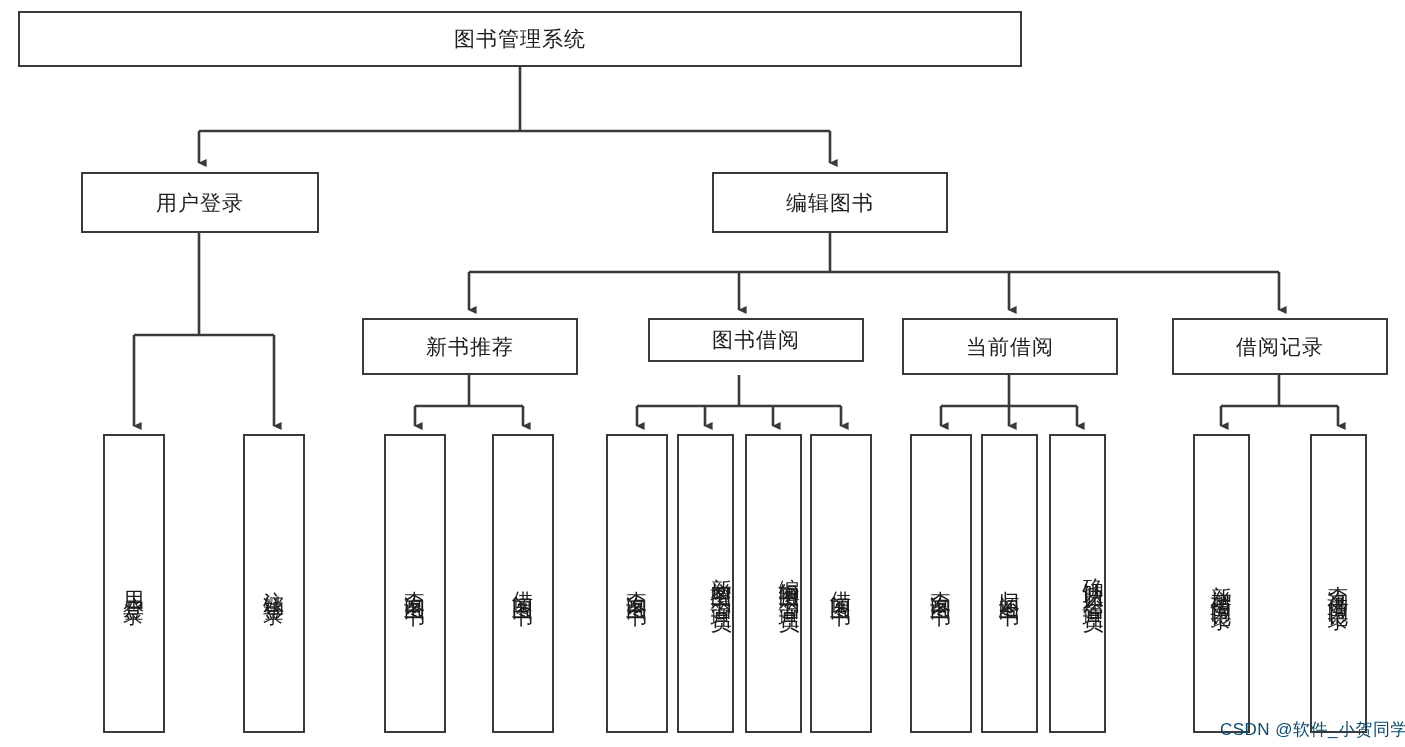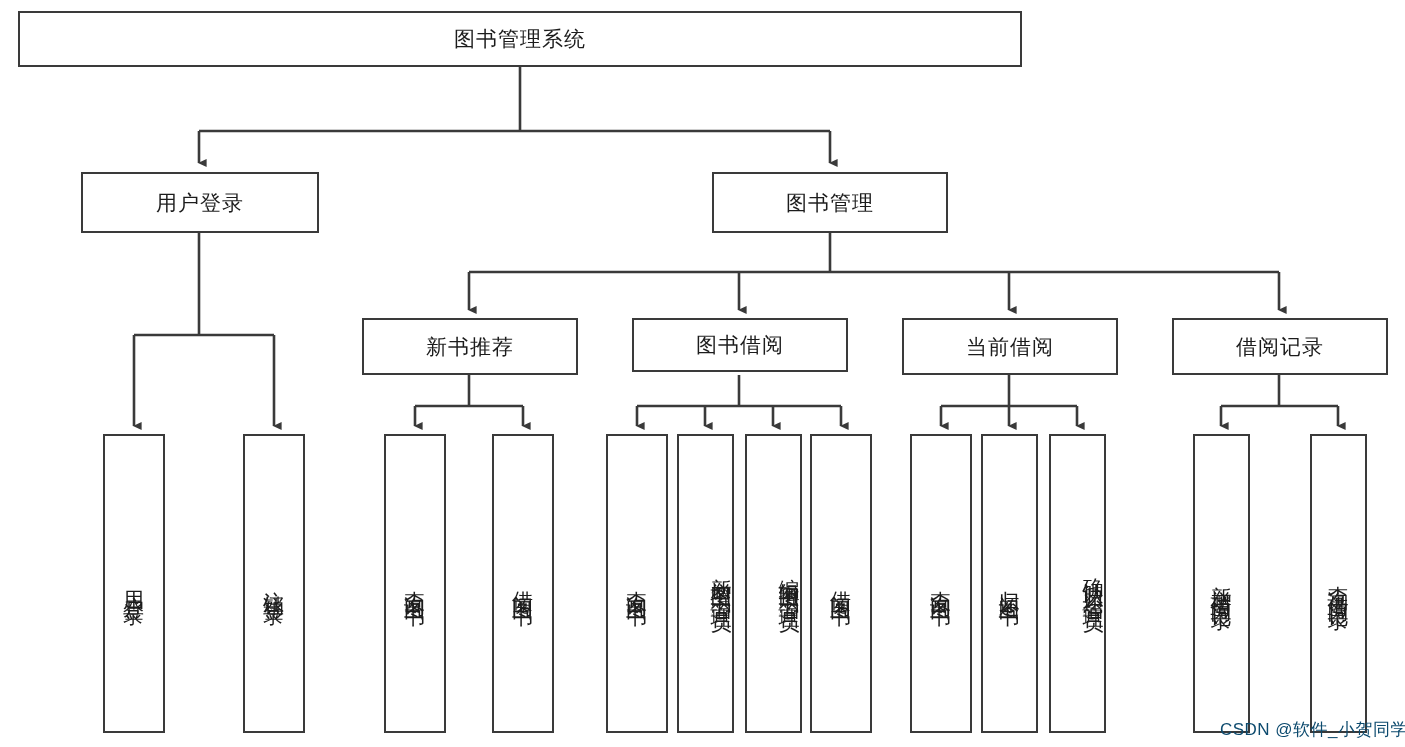--- a/index.html
+++ b/index.html
@@ -124,27 +124,27 @@
   </svg>
 
   <div class="node h" style="left:18px; top:11px; width:1004px; height:56px;">
     <span class="lbl">图书管理系统</span>
   </div>
 
   <div class="node h" style="left:81px; top:172px; width:238px; height:61px;">
     <span class="lbl">用户登录</span>
   </div>
   <div class="node h" style="left:712px; top:172px; width:236px; height:61px;">
-    <span class="lbl">图书管理</span>
+    <span class="lbl">编辑图书</span>
   </div>
 
   <div class="node h" style="left:362px; top:318px; width:216px; height:57px;">
     <span class="lbl">新书推荐</span>
   </div>
-  <div class="node h" style="left:632px; top:318px; width:216px; height:54px;">
+  <div class="node h" style="left:648px; top:318px; width:216px; height:44px;">
     <span class="lbl">图书借阅</span>
   </div>
   <div class="node h" style="left:1172px; top:318px; width:216px; height:57px;">
     <span class="lbl">借阅记录</span>
   </div>
   <div class="node h" style="left:902px; top:318px; width:216px; height:57px;">
     <span class="lbl">当前借阅</span>
   </div>
 
   <div class="node v" style="left:103px; top:434px; width:62px; height:299px;">

